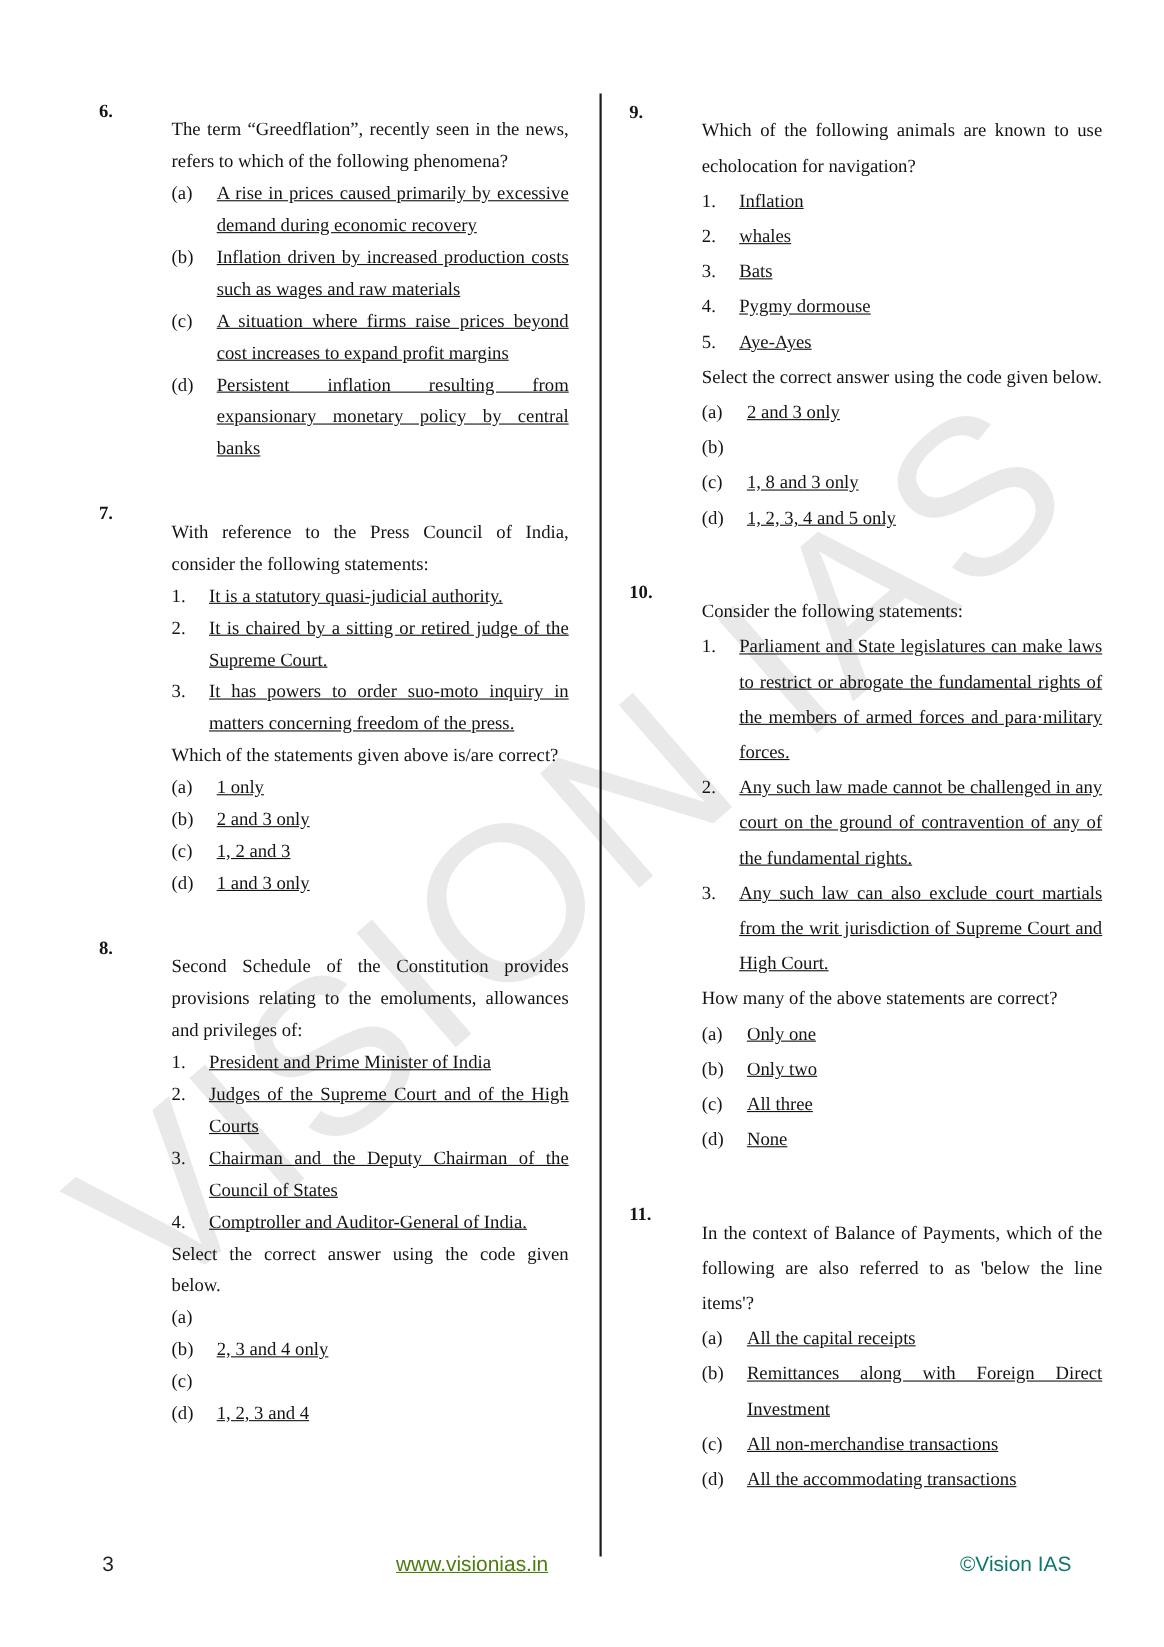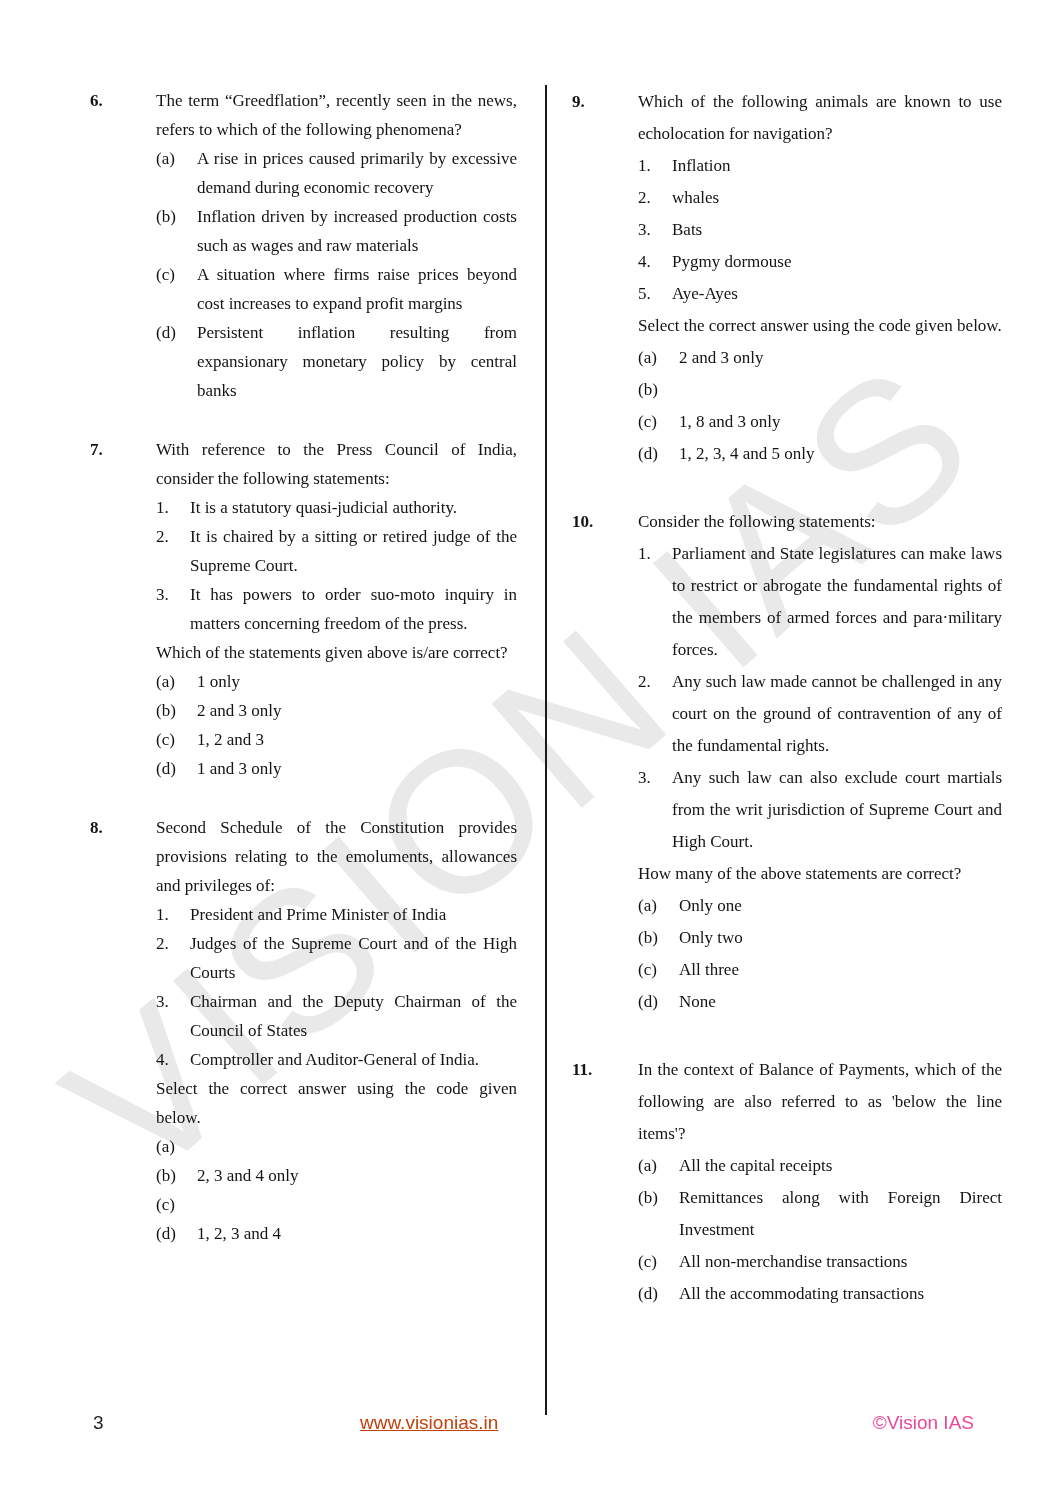--- a/index.html
+++ b/index.html
@@ -36,41 +36,41 @@
     position:absolute;
     top:86px;
     z-index:2;
   }
   .col-left  { left:90px;  width:427px; line-height:29px; }
   .col-right { left:572px; width:430px; line-height:32px; }
   .col-left  .q { margin-bottom:30px; }
   .col-right .q { margin-bottom:36px; }
   .q { display:flex; }
   .qnum { width:66px; flex:none; font-weight:bold; }
-  .qbody { flex:1; text-align:justify; }
+  .qbody { flex:1; text-align:justify;margin-top:17px; }
   .stem, .post-stem { text-align:justify; }
   .stmt, .opt { display:flex; }
   .stmt .lbl { width:34px; flex:none; }
   .opt  .lbl { width:41px; flex:none; }
-  .stmt .txt, .opt .txt { flex:1; text-align:justify; }
+  .stmt .txt, .opt .txt { flex:1; text-align:justify;text-decoration:underline; }
   .footer {
     position:absolute;
     left:0; top:1410px;
     width:1058px; height:34px;
     z-index:2;
     font-family:"Liberation Sans", sans-serif;
     font-size:19px;
     color:#1f1f1f;
   }
   .footer .pageno { position:absolute; left:93px; top:2px; }
   .footer .weblink {
     position:absolute; left:360px; top:2px;
-    color:#c2410c; text-decoration:underline; cursor:pointer;
-  }
-  .footer .copyright { position:absolute; right:84px; top:2px; color:#ec4899; }
+    color:#4d7c0f; text-decoration:underline; cursor:pointer;
+  }
+  .footer .copyright { position:absolute; right:84px; top:2px; color:#0f766e; }
 </style>
 </head>
 <body>
 
 <div class="page">
 
   <div class="watermark">VISION IAS</div>
   <div class="divider"></div>
 
   <div class="col col-left">

